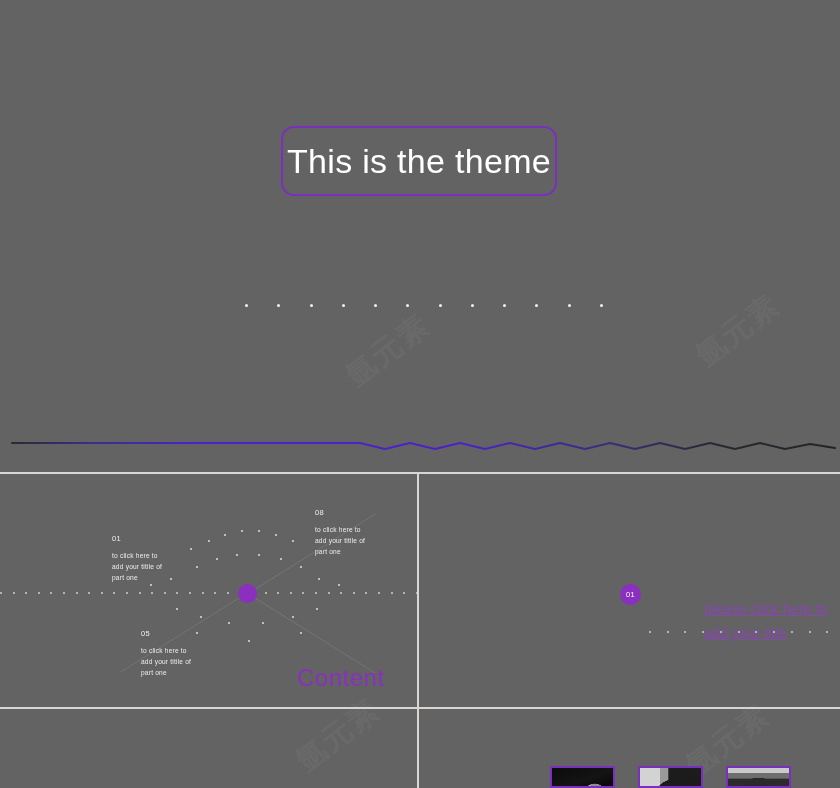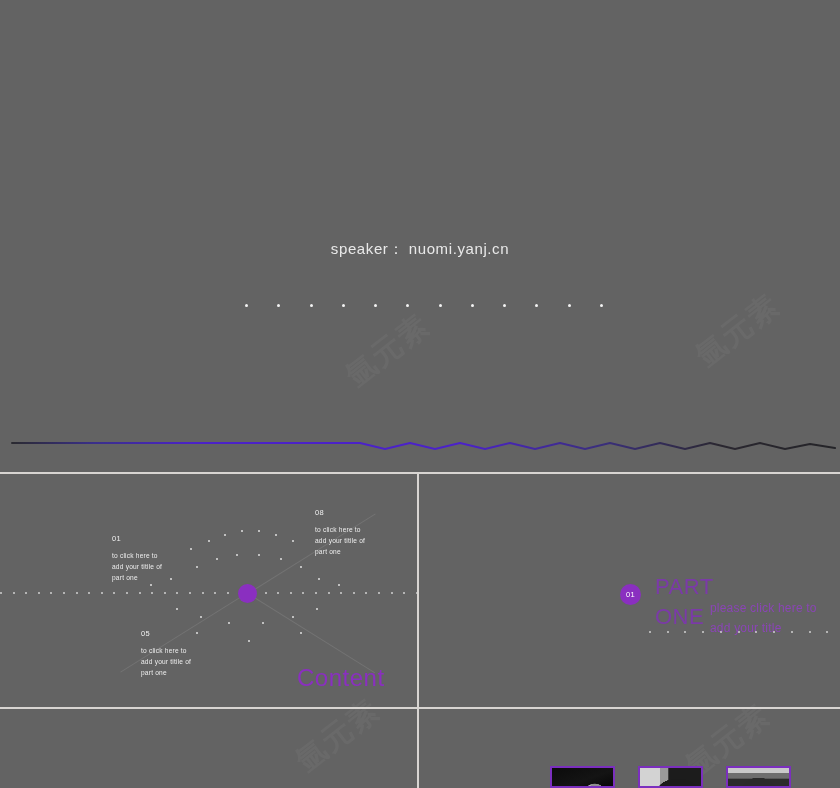--- a/index.html
+++ b/index.html
@@ -187,26 +187,27 @@
     position: absolute;
     left: 236px; top: 98px;
     font-size: 22px;
     line-height: 1.35;
     color: #7b3aa8;
     white-space: pre-line;
     letter-spacing: 0.5px;
   }
   .part-sub {
     position: absolute;
-    left: 291px; top: 124px;
-    font-size: 12px;
+    left: 285px; top: 124px;
+    font-size: 14px;
     line-height: 1.7;
     color: #8a45b5;
     white-space: pre-line;
     letter-spacing: 0.2px;
+    text-decoration: underline;
   }
   .dotline-part {
     position: absolute;
     left: 230px; top: 157px;
     width: 195px; height: 4px;
   }
   .dotline-part i {
     position: absolute;
     top: 0;
     width: 2px; height: 2px;
@@ -242,22 +243,24 @@
 
 <div class="stage">
 
   <div class="wm" style="left:340px;top:330px;">氩元素</div>
   <div class="wm" style="left:690px;top:310px;">氩元素</div>
   <div class="wm" style="left:290px;top:715px;">氩元素</div>
   <div class="wm" style="left:680px;top:720px;">氩元素</div>
 
   <div class="hero">
 
-
-    <div class="speaker">speaker： nuomi.yanj.cn</div>
+    <div class="title-box">
+      <span class="title-text">This is the theme</span>
+    </div>
+
 
     <div class="dotrow-hero">
         <i style="left: 0px;"></i>
         <i style="left: 32.2727px;"></i>
         <i style="left: 64.5455px;"></i>
         <i style="left: 96.8182px;"></i>
         <i style="left: 129.091px;"></i>
         <i style="left: 161.364px;"></i>
         <i style="left: 193.636px;"></i>
         <i style="left: 225.909px;"></i>
@@ -377,22 +380,20 @@
       <span class="sparkle" style="left: 262px; top: 148px;"></span>
       <span class="sparkle" style="left: 292px; top: 142px;"></span>
       <span class="sparkle" style="left: 316px; top: 134px;"></span>
       <span class="sparkle" style="left: 196px; top: 158px;"></span>
       <span class="sparkle" style="left: 248px; top: 166px;"></span>
       <span class="sparkle" style="left: 300px; top: 158px;"></span>
     </div>
 
   <div class="panel-part">
     <div class="badge">01</div>
-    <div class="part-title">PART
-ONE</div>
     <div class="part-sub">please click here to
 add your title</div>
     <div class="dotline-part">
         <i style="left: 0px;"></i>
         <i style="left: 17.7273px;"></i>
         <i style="left: 35.4545px;"></i>
         <i style="left: 53.1818px;"></i>
         <i style="left: 70.9091px;"></i>
         <i style="left: 88.6364px;"></i>
         <i style="left: 106.364px;"></i>

